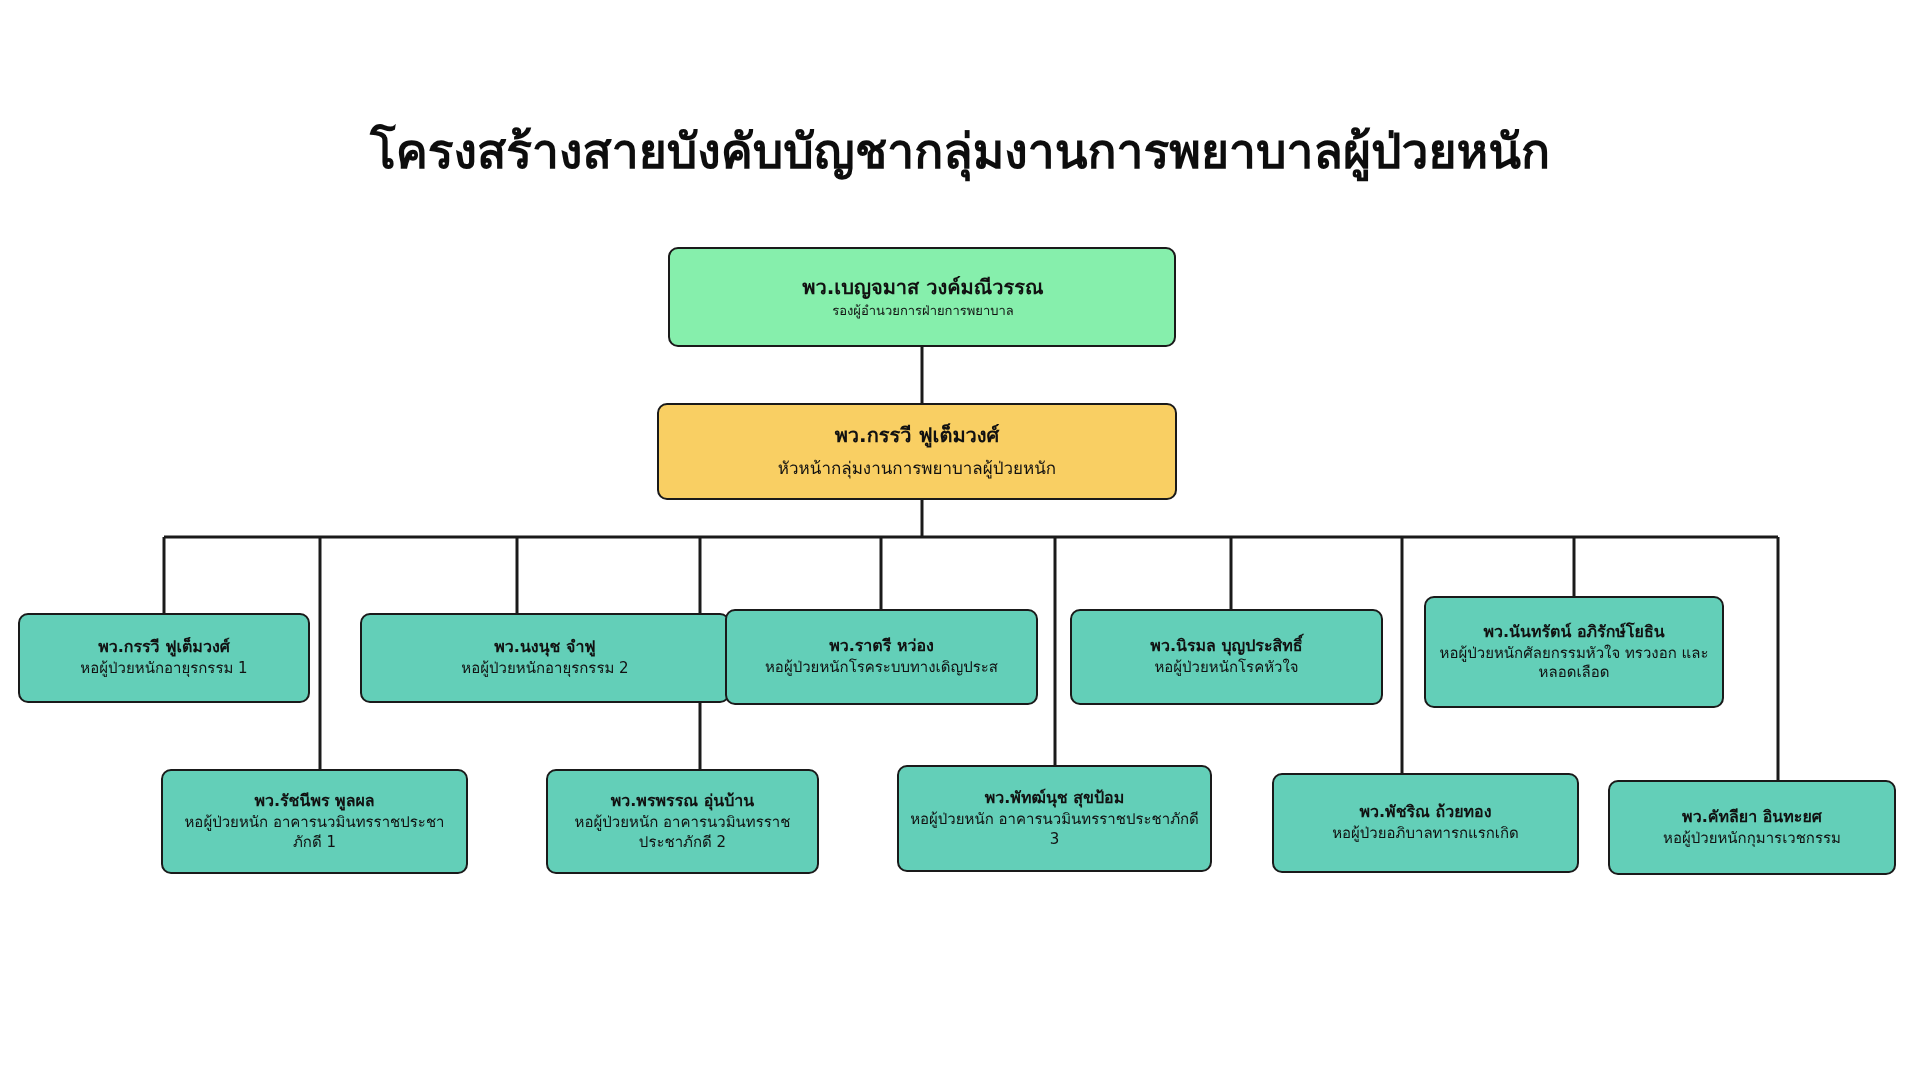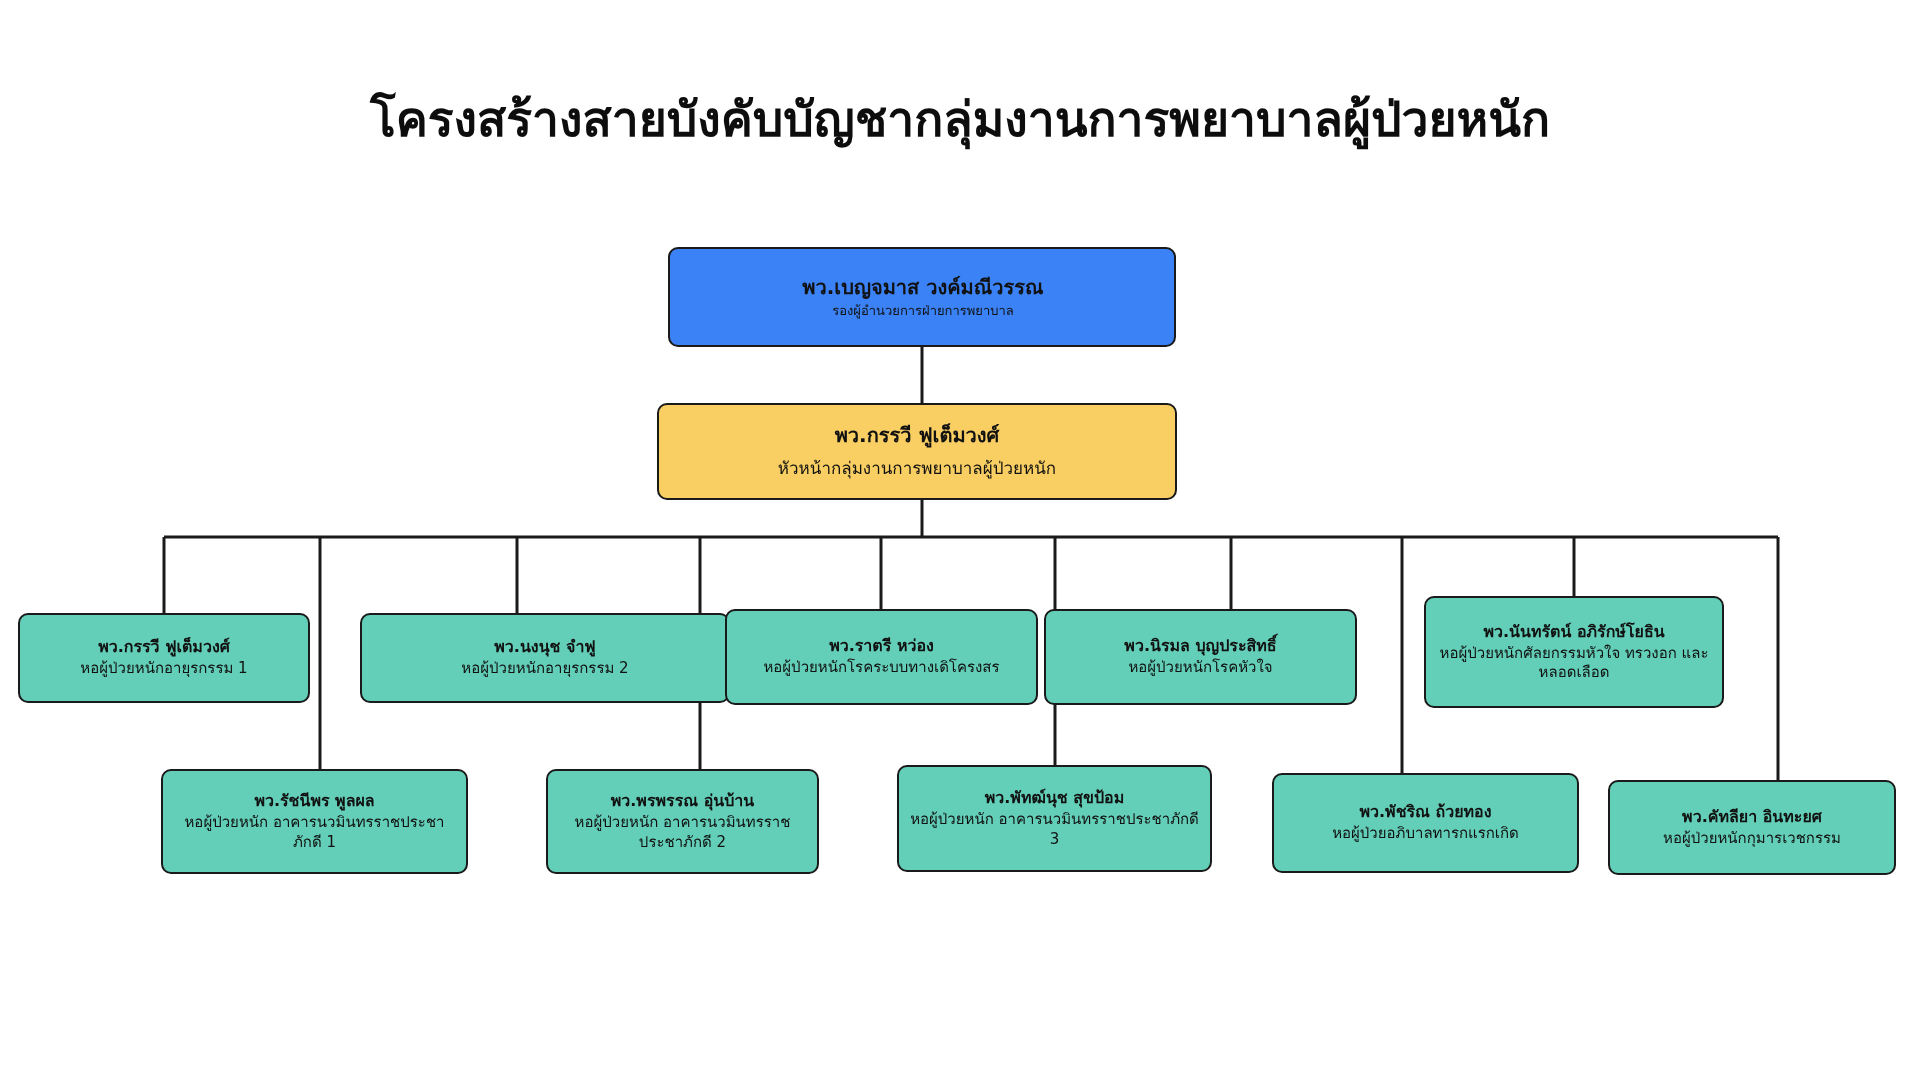--- a/index.html
+++ b/index.html
@@ -16,21 +16,21 @@
   }
   #chart-root {
     position: absolute;
     left: 0; top: 0;
     width: 1920px;
     height: 1080px;
   }
   #title {
     position: absolute;
     left: 0;
-    top: 92px;
+    top: 124px;
     width: 1920px;
     text-align: center;
     font-size: 48px;
     font-weight: bold;
     color: #0d0d0d;
     letter-spacing: 0px;
     line-height: 1.15;
   }
   svg#connectors {
     position: absolute;
@@ -54,21 +54,21 @@
     overflow: hidden;
   }
   .node .nm {
     font-weight: bold;
     line-height: 1.25;
   }
   .node .role {
     line-height: 1.3;
     font-weight: normal;
   }
-  .lvl1 { background: #3b82f6; padding-left: 10px; }
+  .lvl1 { background: #86efac; padding-left: 10px; }
   .lvl1 .nm { font-size: 20px; }
   .lvl1 .role { font-size: 13px; margin-top: 3px; }
 
   .lvl2 { background: #f9cf63; }
   .lvl2 .nm { font-size: 20px; }
   .lvl2 .role { font-size: 17px; margin-top: 9px; }
 
   .lvl3 { background: #63cfb8; }
   .lvl3 .nm { font-size: 16px; }
   .lvl3 .role { font-size: 15px; margin-top: 2px; }
@@ -122,24 +122,24 @@
     <div class="role">หอผู้ป่วยหนักอายุรกรรม 1</div>
   </div>
 
   <div class="node lvl3" style="left:360px; top:613px; width:370px; height:90px;">
     <div class="nm">พว.นงนุช จำฟู</div>
     <div class="role">หอผู้ป่วยหนักอายุรกรรม 2</div>
   </div>
 
   <div class="node lvl3" style="left:725px; top:609px; width:313px; height:96px;">
     <div class="nm">พว.ราตรี หว่อง</div>
-    <div class="role">หอผู้ป่วยหนักโรคระบบทางเดิโครงสร</div>
+    <div class="role">หอผู้ป่วยหนักโรคระบบทางเดิญประส</div>
   </div>
 
-  <div class="node lvl3" style="left:1044px; top:609px; width:313px; height:96px;">
+  <div class="node lvl3" style="left:1070px; top:609px; width:313px; height:96px;">
     <div class="nm">พว.นิรมล  บุญประสิทธิ์</div>
     <div class="role">หอผู้ป่วยหนักโรคหัวใจ</div>
   </div>
 
   <div class="node lvl3" style="left:1424px; top:596px; width:300px; height:112px;">
     <div class="nm">พว.นันทรัตน์  อภิรักษ์โยธิน</div>
     <div class="role">หอผู้ป่วยหนักศัลยกรรมหัวใจ ทรวงอก และหลอดเลือด</div>
   </div>
 
   <div class="node lvl4" style="left:161px; top:769px; width:307px; height:105px;">

